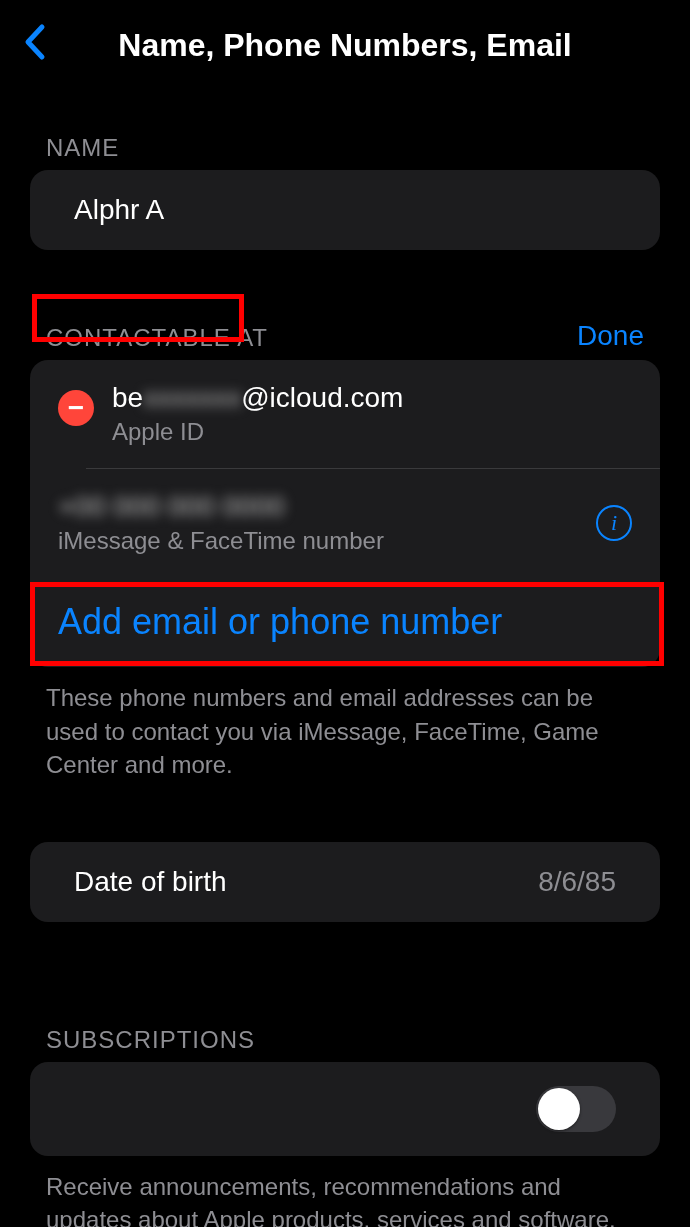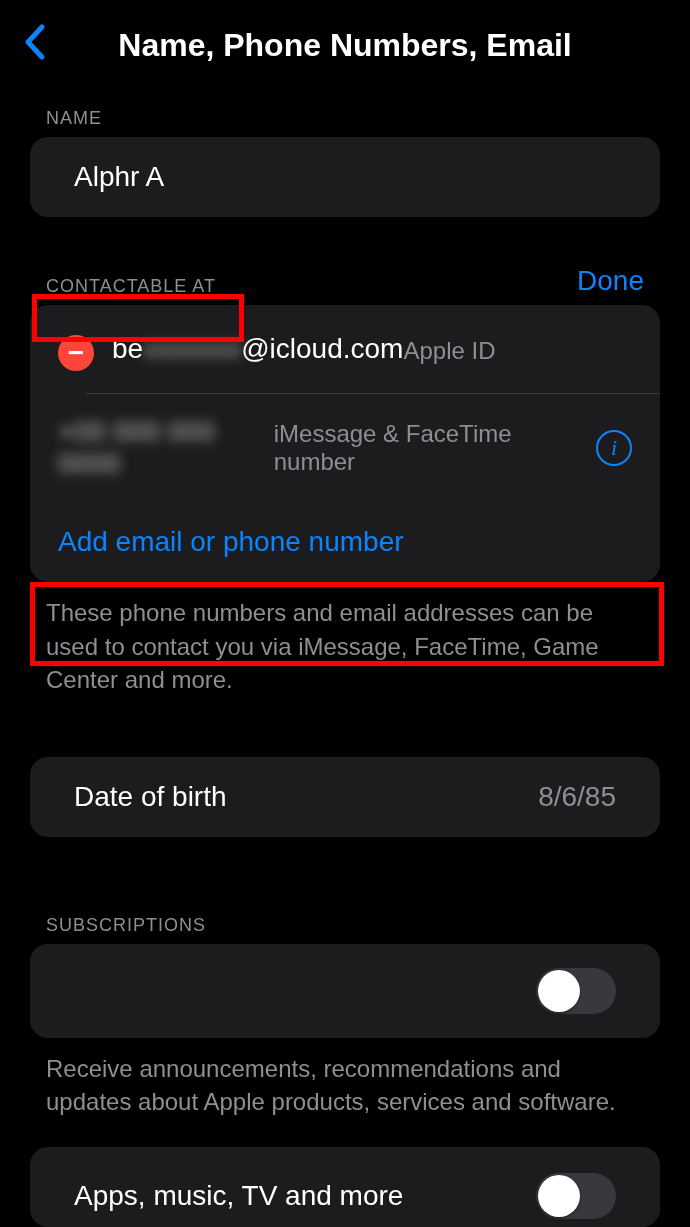--- a/index.html
+++ b/index.html
@@ -37,24 +37,25 @@
 
   .content { padding: 0 30px; }
 
   .section-header {
     display: flex;
     align-items: flex-end;
     justify-content: space-between;
     padding: 18px 16px 8px 16px;
   }
   .section-title {
-    font-size: 18px;
+    font-size: 24px;
     letter-spacing: 1px;
     color: #8e8e93;
     font-weight: 400;
+    margin-top: 26px;
   }
   .section-action {
     color: #0a84ff;
     font-size: 28px;
   }
 
   .card {
     background: #1c1c1e;
     border-radius: 18px;
     overflow: hidden;
@@ -70,21 +71,21 @@
   .row-title {
     font-size: 28px;
     color: #fff;
     font-weight: 400;
   }
   .row-sub {
     font-size: 24px;
     color: #8e8e93;
     margin-top: 4px;
   }
-  .row-content { flex: 1; display: flex; flex-direction: row; }
+  .row-content { flex: 1; display: flex; flex-direction: column; }
   .row-value {
     font-size: 28px;
     color: #8e8e93;
     margin-left: auto;
   }
 
   .minus-btn {
     width: 36px; height: 36px;
     border-radius: 50%;
     background: #ff453a;
@@ -109,21 +110,21 @@
     display: flex;
     align-items: center;
     justify-content: center;
     font-size: 22px;
     margin-left: 12px;
     flex-shrink: 0;
     font-family: Georgia, serif;
     font-style: italic;
   }
 
-  .link-row { color: #0a84ff; font-size: 28px; }
+  .link-row { color: #0a84ff; font-size: 36px; }
 
   .footer-note {
     font-size: 24px;
     color: #8e8e93;
     padding: 14px 16px 0 16px;
     line-height: 1.4;
   }
 
   .blur {
     filter: blur(6px);

